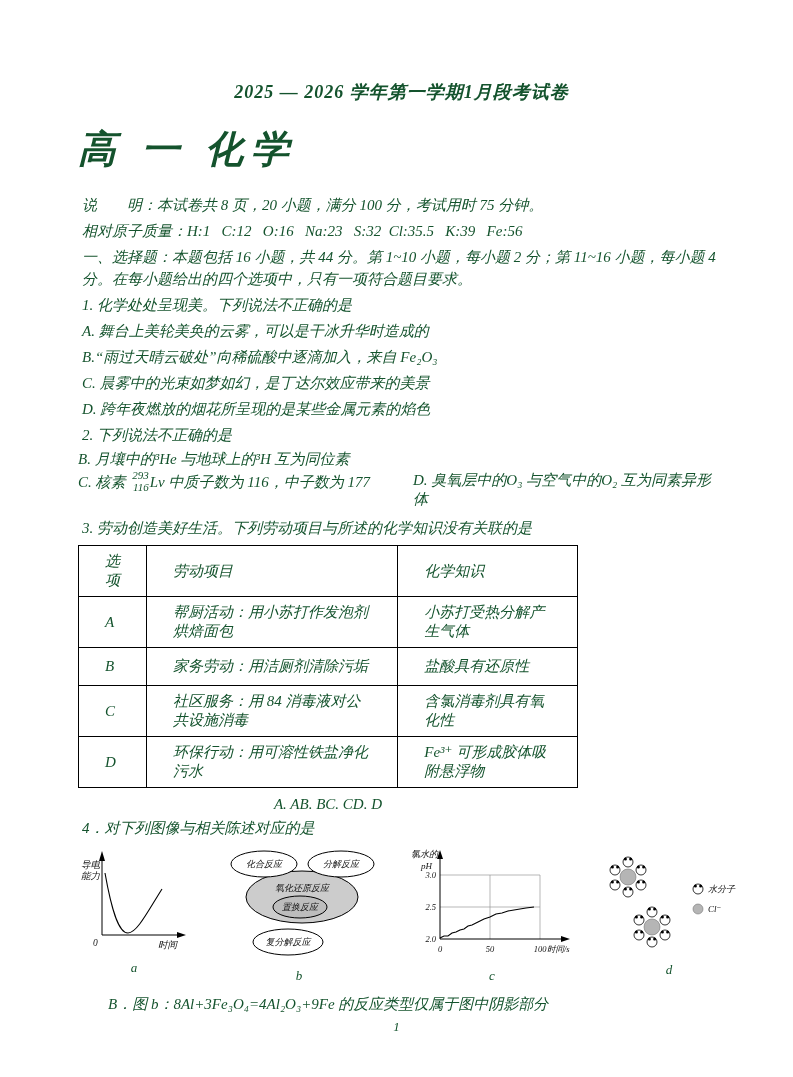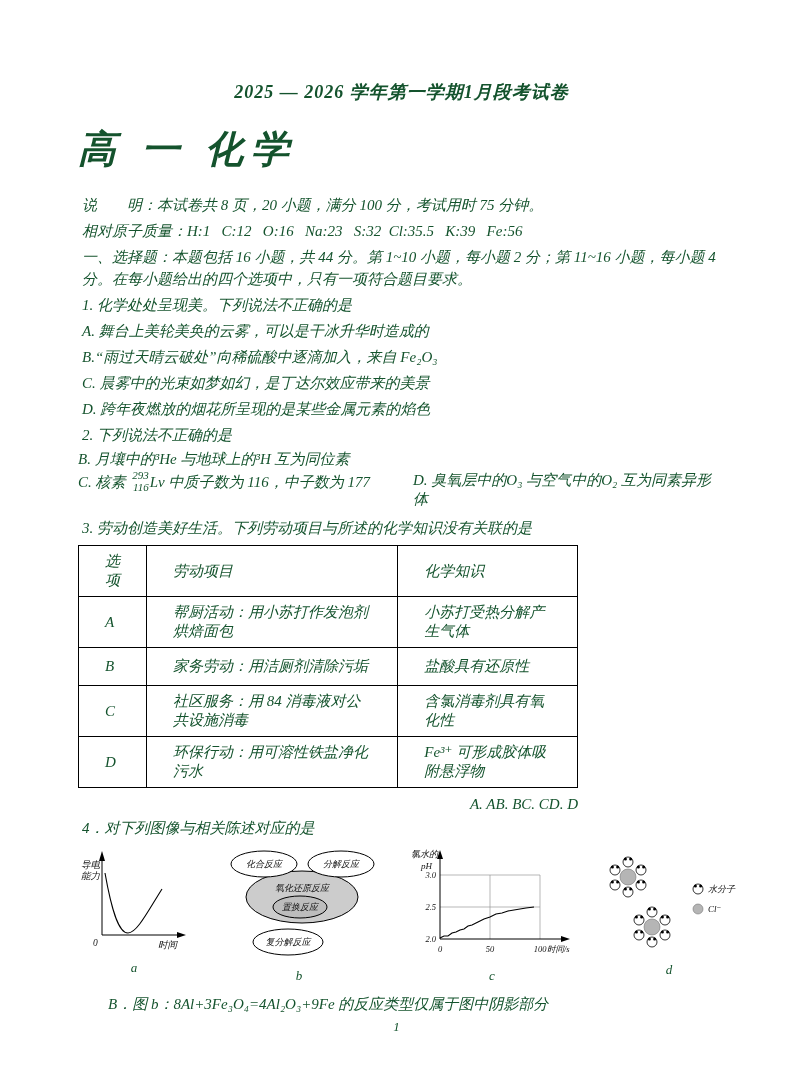--- a/index.html
+++ b/index.html
@@ -35,21 +35,21 @@
     border:1px solid #000; padding:6px 26px; font-weight:400; text-align:left;
     font-size:15px; vertical-align:middle;
   }
   table.qtable tr.hd { height:34px; }
   table.qtable tr.rw { height:38px; }
   table.qtable tr.rw-tall { height:48px; }
   .col-opt { width:52px; }
   .col-work { width:262px; }
   .col-know { width:186px; }
 
-  .answers { display:flex; justify-content:flex-end; width:500px; margin-top:8px; }
+  .answers { display:flex; justify-content:center; width:500px; margin-top:8px; }
 
   
   .figs { display:flex; gap:18px; margin-top:6px; align-items:flex-start; }
   .fig { text-align:center; }
   .figcap { font-size:13px; margin-top:1px; }
   svg text { font-family:"Liberation Serif","DejaVu Serif",serif; fill:#111; }
 
   .pagenum { position:absolute; left:0; right:0; bottom:42px; text-align:center; font-size:13px; }
 </style>
 </head>

